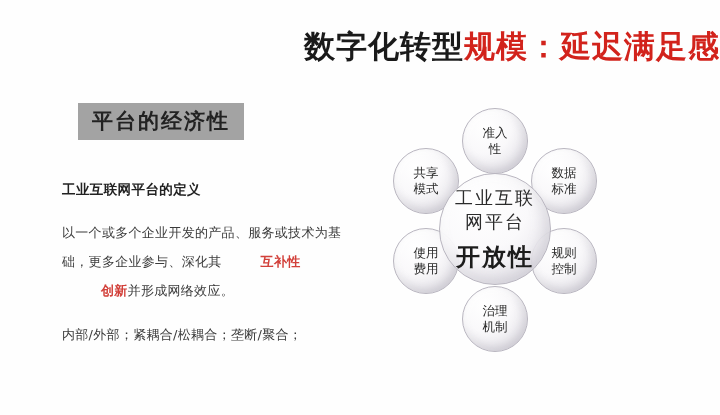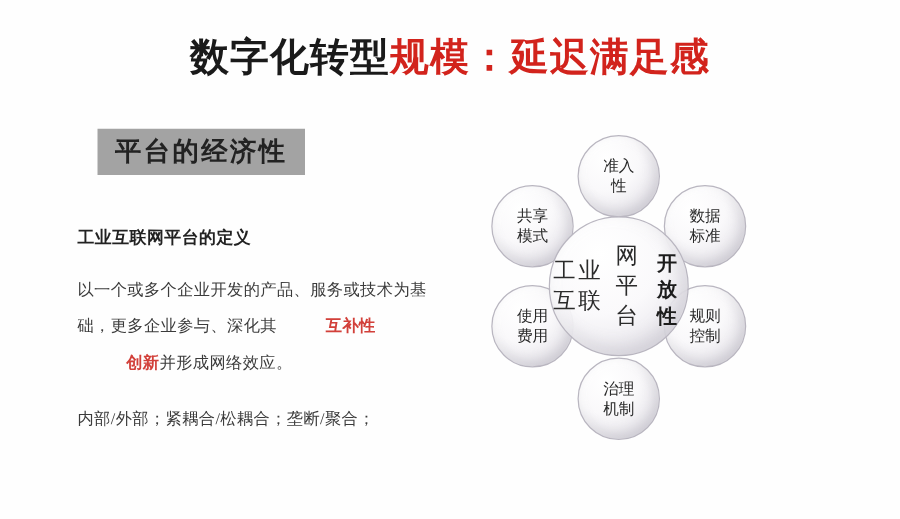--- a/index.html
+++ b/index.html
@@ -8,21 +8,21 @@
     background:#ffffff;
     font-family:"DejaVu Sans","Liberation Sans",sans-serif;
     overflow:hidden;
     position:relative;
   }
   #slide{position:relative;width:720px;height:415px;background:#fefefe;}
 
   
   .title{
     position:absolute;left:0;top:29px;width:720px;
-    text-align:center;
+    text-align:right;
     font-size:31px;font-weight:bold;
     letter-spacing:1px;
     line-height:1.1;
     white-space:nowrap;
   }
   .title .t-black{color:#1a1a1a;}
   .title .t-red{color:#d2231c;}
 
   
   .section-box{
@@ -44,21 +44,21 @@
   .body-para{
     position:absolute;left:62px;top:218px;width:290px;
     font-size:13px;color:#3b3b3b;
     line-height:29px;
     letter-spacing:0.3px;
   }
   .body-para .hl{color:#d2403a;font-weight:bold;margin-left:39px;}
   .body-tail{
     position:absolute;left:62px;top:326px;width:300px;
     font-size:13px;color:#3b3b3b;
-    line-height:1.4;letter-spacing:0.3px;font-family:Liberation Serif, serif;
+    line-height:1.4;letter-spacing:0.3px;
   }
 
   
   .diagram{position:absolute;left:370px;top:98px;width:250px;height:262px;}
   .bubble{
     position:absolute;border-radius:50%;
     display:flex;align-items:center;justify-content:center;
     text-align:center;
     color:#2a2a2a;
     box-sizing:border-box;
@@ -81,29 +81,29 @@
     left:69px;top:75px;
     font-size:13px;
     background:radial-gradient(circle at 36% 26%,
         rgba(255,255,255,0.98) 0%,
         rgba(250,249,251,0.94) 45%,
         rgba(231,229,235,0.88) 78%,
         rgba(209,206,215,0.82) 100%);
     border:1px solid #b9b6c0;
     box-shadow:inset -5px -6px 14px rgba(150,146,160,0.28),
                inset 4px 5px 10px rgba(255,255,255,0.9);
-    flex-direction:row;
+    flex-direction:column;
     z-index:3;
   }
   .center .c-top{
     font-size:18px;letter-spacing:2px;line-height:24px;
     color:#2b2b2b;font-weight:400;
   }
   .center .c-main{
-    font-size:16px;font-weight:bold;letter-spacing:2px;
+    font-size:24px;font-weight:bold;letter-spacing:2px;
     margin-top:7px;color:#1c1c1c;
   }
   
   .b-top   {left:92px; top:10px;  z-index:2;}
   .b-tr    {left:161px;top:50px;  z-index:2;}
   .b-br    {left:161px;top:130px; z-index:2;}
   .b-bot   {left:92px; top:188px; z-index:2;}
   .b-bl    {left:23px; top:130px; z-index:2;}
   .b-tl    {left:23px; top:50px;  z-index:2;}
 </style>

